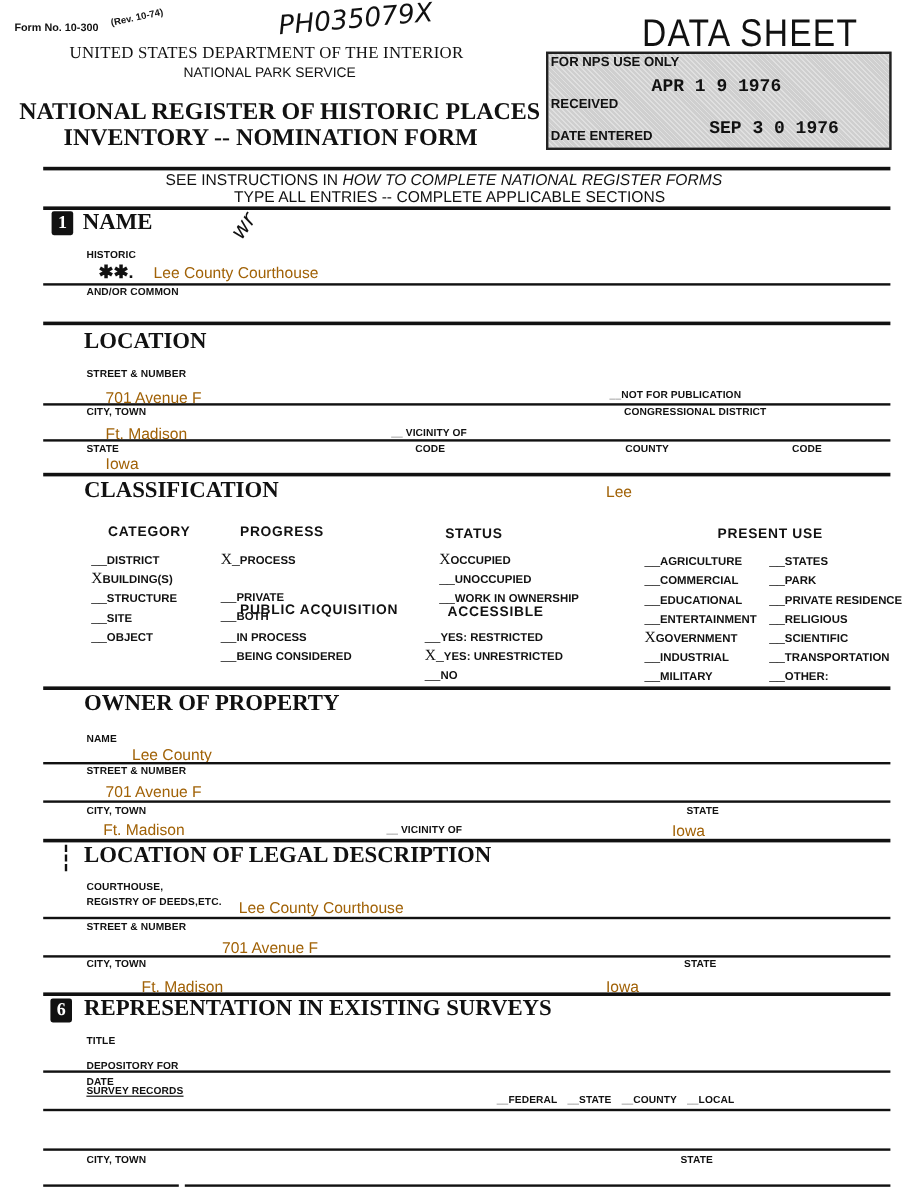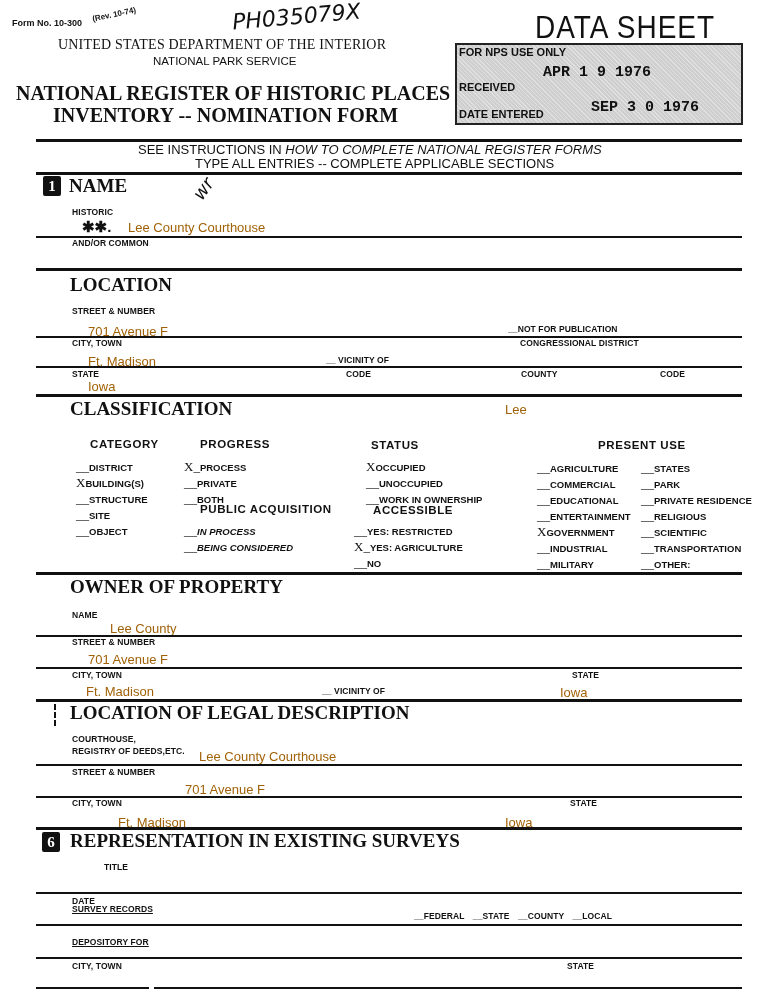--- a/index.html
+++ b/index.html
@@ -86,39 +86,39 @@
   <div style="height:16px;"><span class="mark">__</span><span class="opt">DISTRICT</span></div>
   <div style="height:16px;"><span class="mark">X</span><span class="opt">BUILDING(S)</span></div>
   <div style="height:16px;"><span class="mark">__</span><span class="opt">STRUCTURE</span></div>
   <div style="height:16px;"><span class="mark">__</span><span class="opt">SITE</span></div>
   <div style="height:16px;"><span class="mark">__</span><span class="opt">OBJECT</span></div>
 </div>
 
 <div class="abs colhead" style="left:200px;top:438px;">PROGRESS</div>
 <div class="abs" style="left:184px;top:457px;">
   <div style="height:16px;"><span class="mark">X_</span><span class="opt">PROCESS</span></div>
-  <div style="height:16px;"><span class="mark">__</span><span class="opt">PRIVATE</span></div>
+  <div style="height:16px;margin-top:15px;"><span class="mark">__</span><span class="opt">PRIVATE</span></div>
   <div style="height:16px;"><span class="mark">__</span><span class="opt">BOTH</span></div>
 </div>
 <div class="abs colhead" style="left:200px;top:503px;">PUBLIC ACQUISITION</div>
-<div class="abs" style="left:184px;top:521px;font-style:italic;">
+<div class="abs" style="left:184px;top:521px;">
   <div style="height:16px;"><span class="mark">__</span><span class="opt">IN PROCESS</span></div>
   <div style="height:16px;"><span class="mark">__</span><span class="opt">BEING CONSIDERED</span></div>
 </div>
 
 <div class="abs colhead" style="left:371px;top:439px;">STATUS</div>
 <div class="abs" style="left:366px;top:457px;">
   <div style="height:16px;"><span class="mark">X</span><span class="opt">OCCUPIED</span></div>
   <div style="height:16px;"><span class="mark">__</span><span class="opt">UNOCCUPIED</span></div>
   <div style="height:16px;"><span class="mark">__</span><span class="opt">WORK IN OWNERSHIP</span></div>
 </div>
 <div class="abs colhead" style="left:373px;top:504px;">ACCESSIBLE</div>
 <div class="abs" style="left:354px;top:521px;">
   <div style="height:16px;"><span class="mark">__</span><span class="opt">YES: RESTRICTED</span></div>
-  <div style="height:16px;"><span class="mark">X_</span><span class="opt">YES: AGRICULTURE</span></div>
+  <div style="height:16px;"><span class="mark">X_</span><span class="opt">YES: UNRESTRICTED</span></div>
   <div style="height:16px;"><span class="mark">__</span><span class="opt">NO</span></div>
 </div>
 
 <div class="abs colhead" style="left:598px;top:439px;">PRESENT USE</div>
 <div class="abs" style="left:537px;top:458px;">
   <div style="height:16px;"><span class="mark">__</span><span class="opt">AGRICULTURE</span></div>
   <div style="height:16px;"><span class="mark">__</span><span class="opt">COMMERCIAL</span></div>
   <div style="height:16px;"><span class="mark">__</span><span class="opt">EDUCATIONAL</span></div>
   <div style="height:16px;"><span class="mark">__</span><span class="opt">ENTERTAINMENT</span></div>
   <div style="height:16px;"><span class="mark">X</span><span class="opt">GOVERNMENT</span></div>
@@ -160,29 +160,29 @@
 <div class="abs typed" style="left:185px;top:782px;">701 Avenue F</div>
 <div class="hline" style="left:36px;top:796px;width:706px;"></div>
 <div class="abs lbl" style="left:72px;top:798px;">CITY, TOWN</div>
 <div class="abs lbl" style="left:570px;top:798px;">STATE</div>
 <div class="abs typed" style="left:118px;top:815px;">Ft. Madison</div>
 <div class="abs typed" style="left:505px;top:815px;">Iowa</div>
 <div class="hthick" style="left:36px;top:827px;width:706px;"></div>
 
 <div class="abs" style="left:42px;top:832px;"><span class="badge">6</span></div>
 <div class="abs section-title" style="left:70px;top:830px;">REPRESENTATION IN EXISTING SURVEYS</div>
-<div class="abs lbl" style="left:72px;top:862px;margin-left:32px;">TITLE</div>
+<div class="abs lbl" style="left:72px;top:862px;">TITLE</div>
 <div class="hline" style="left:36px;top:892px;width:706px;"></div>
 <div class="abs lbl" style="left:72px;top:896px;">DATE</div>
 <div class="abs lbl" style="left:414px;top:911px;word-spacing:6px;">
   <span>__FEDERAL</span>
   <span>__STATE</span>
   <span>__COUNTY</span>
   <span>__LOCAL</span>
 </div>
 <div class="hline" style="left:36px;top:924px;width:706px;"></div>
-<div class="abs lbl" style="left:72px;top:937px;text-decoration:underline;">DEPOSITORY FOR</div>
+<div class="abs lbl" style="left:72px;top:883px;">DEPOSITORY FOR</div>
 <div class="abs lbl" style="left:72px;top:904px;text-decoration:underline;">SURVEY RECORDS</div>
 <div class="hline" style="left:36px;top:957px;width:706px;"></div>
 <div class="abs lbl" style="left:72px;top:961px;">CITY, TOWN</div>
 <div class="abs lbl" style="left:567px;top:961px;">STATE</div>
 <div class="hline" style="left:36px;top:987px;width:113px;"></div>
 <div class="hline" style="left:154px;top:987px;width:588px;"></div>
 
 </body></html>

